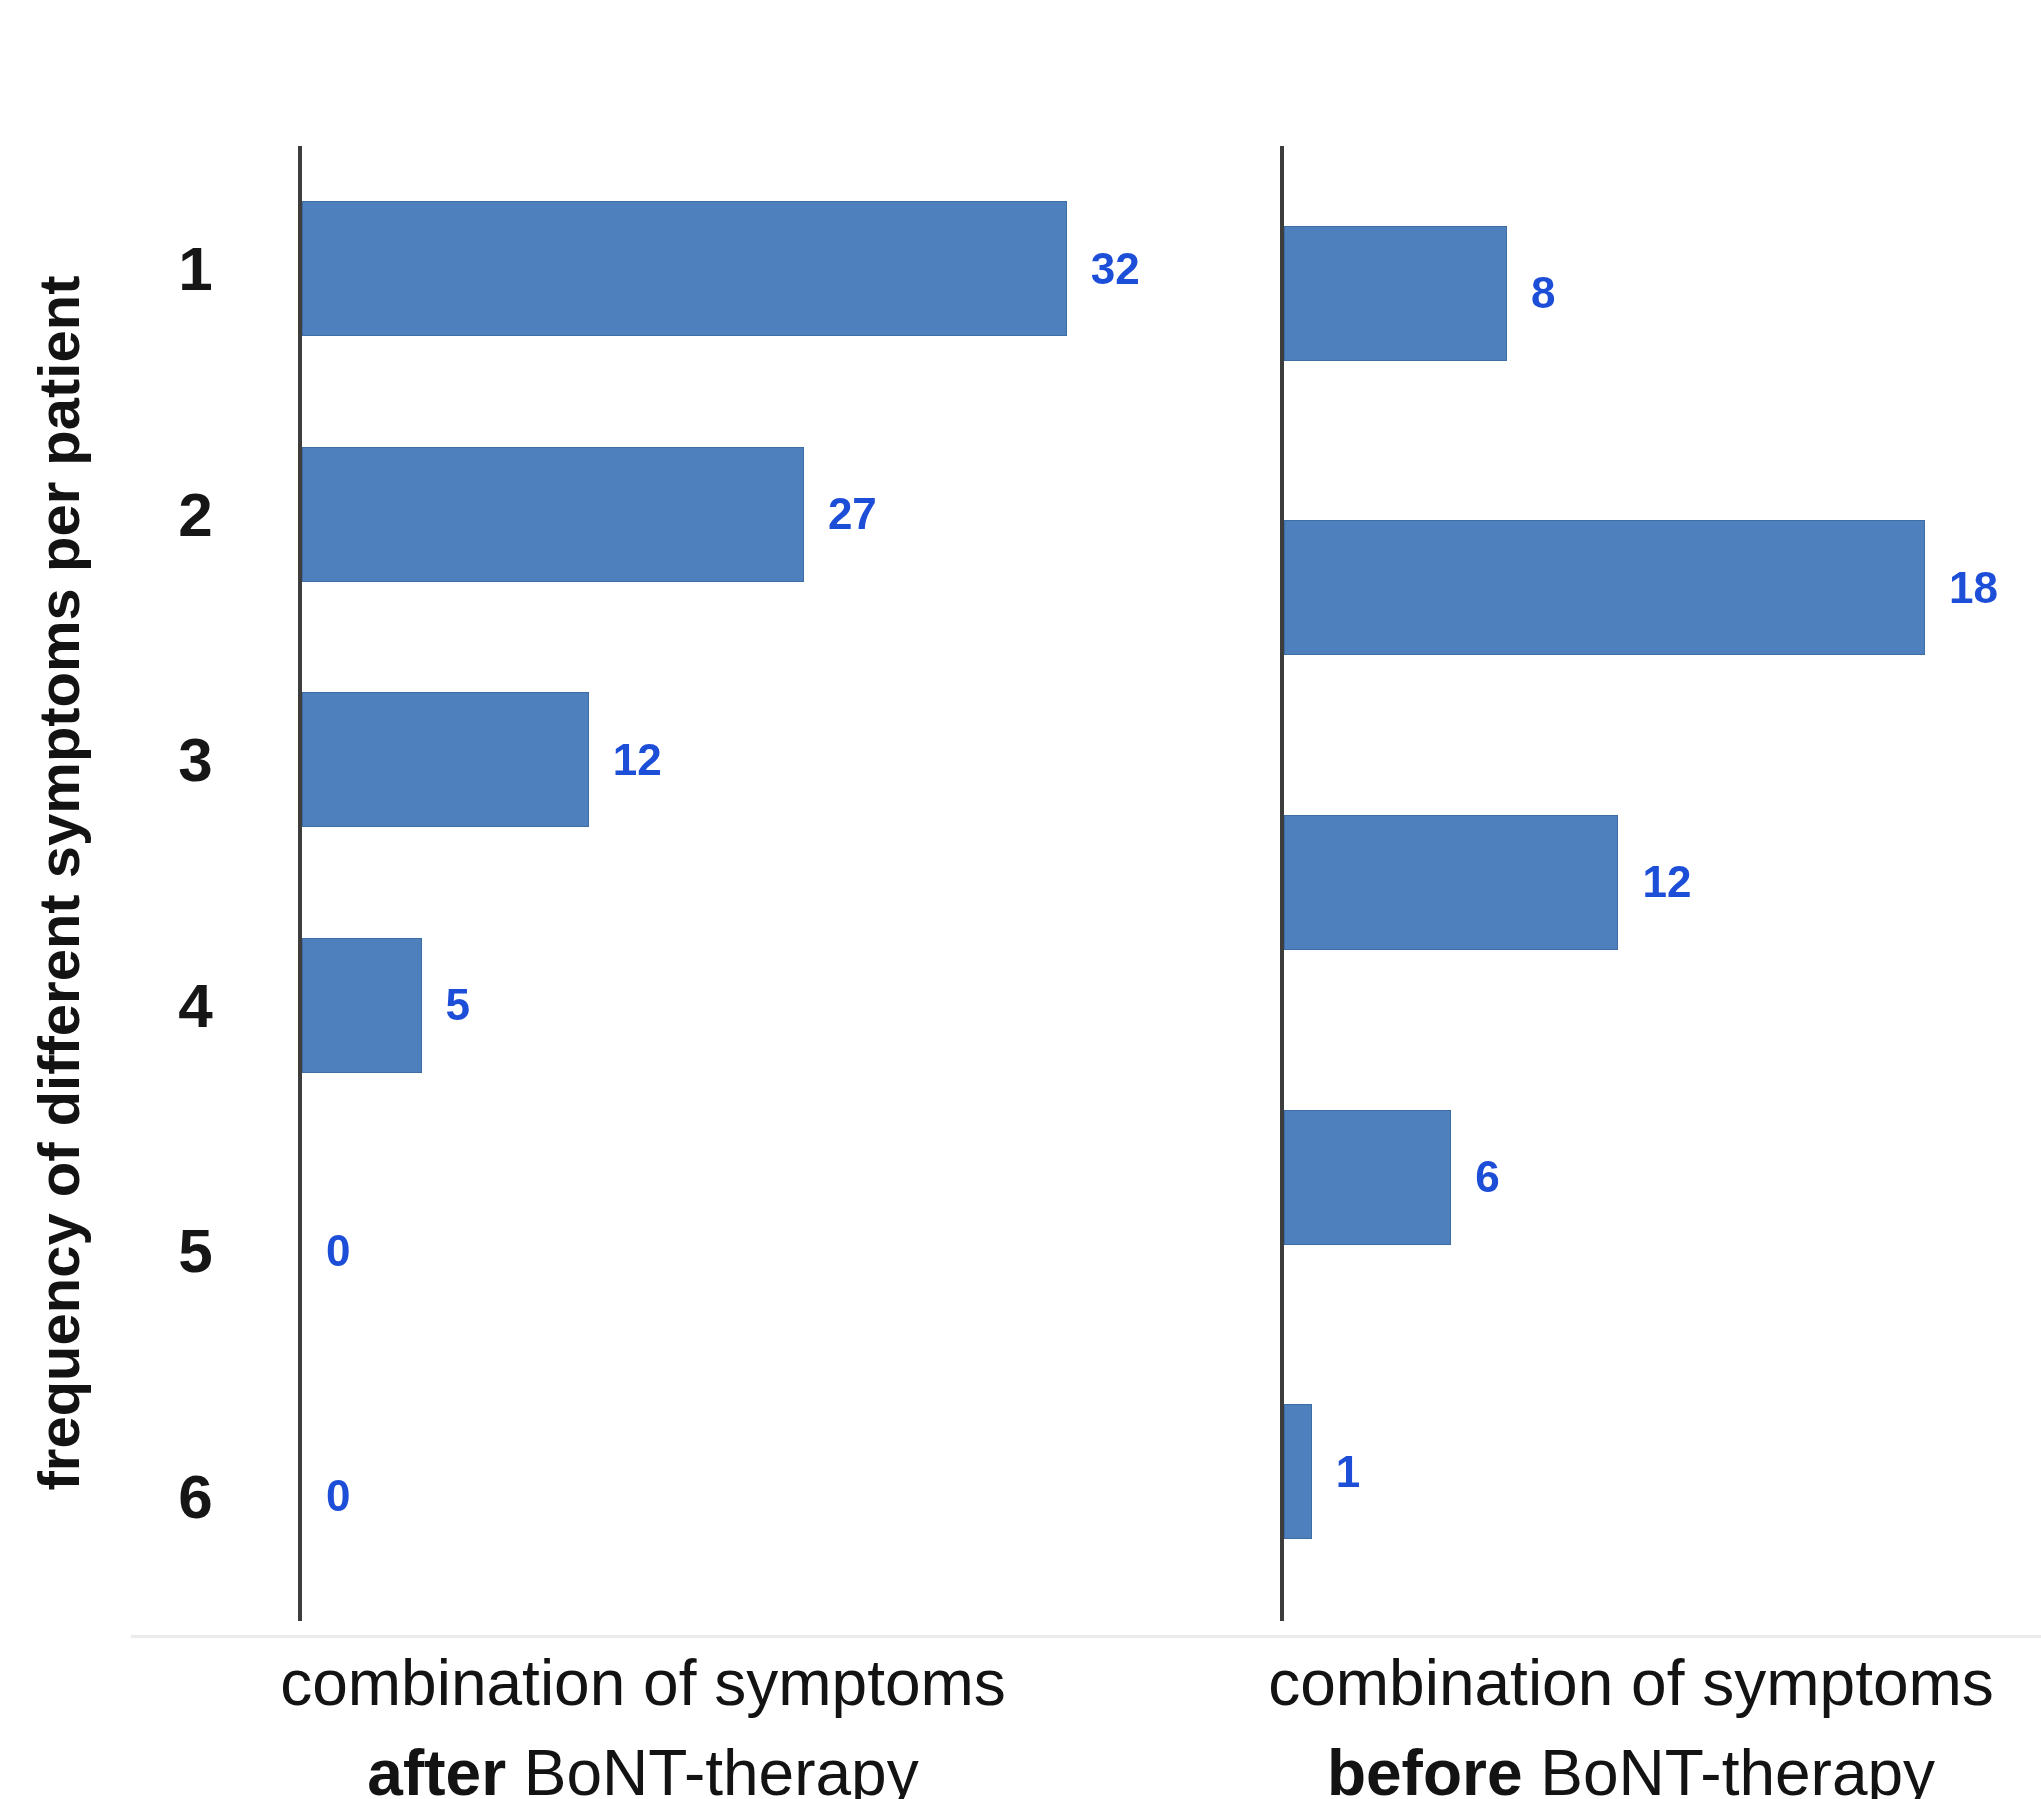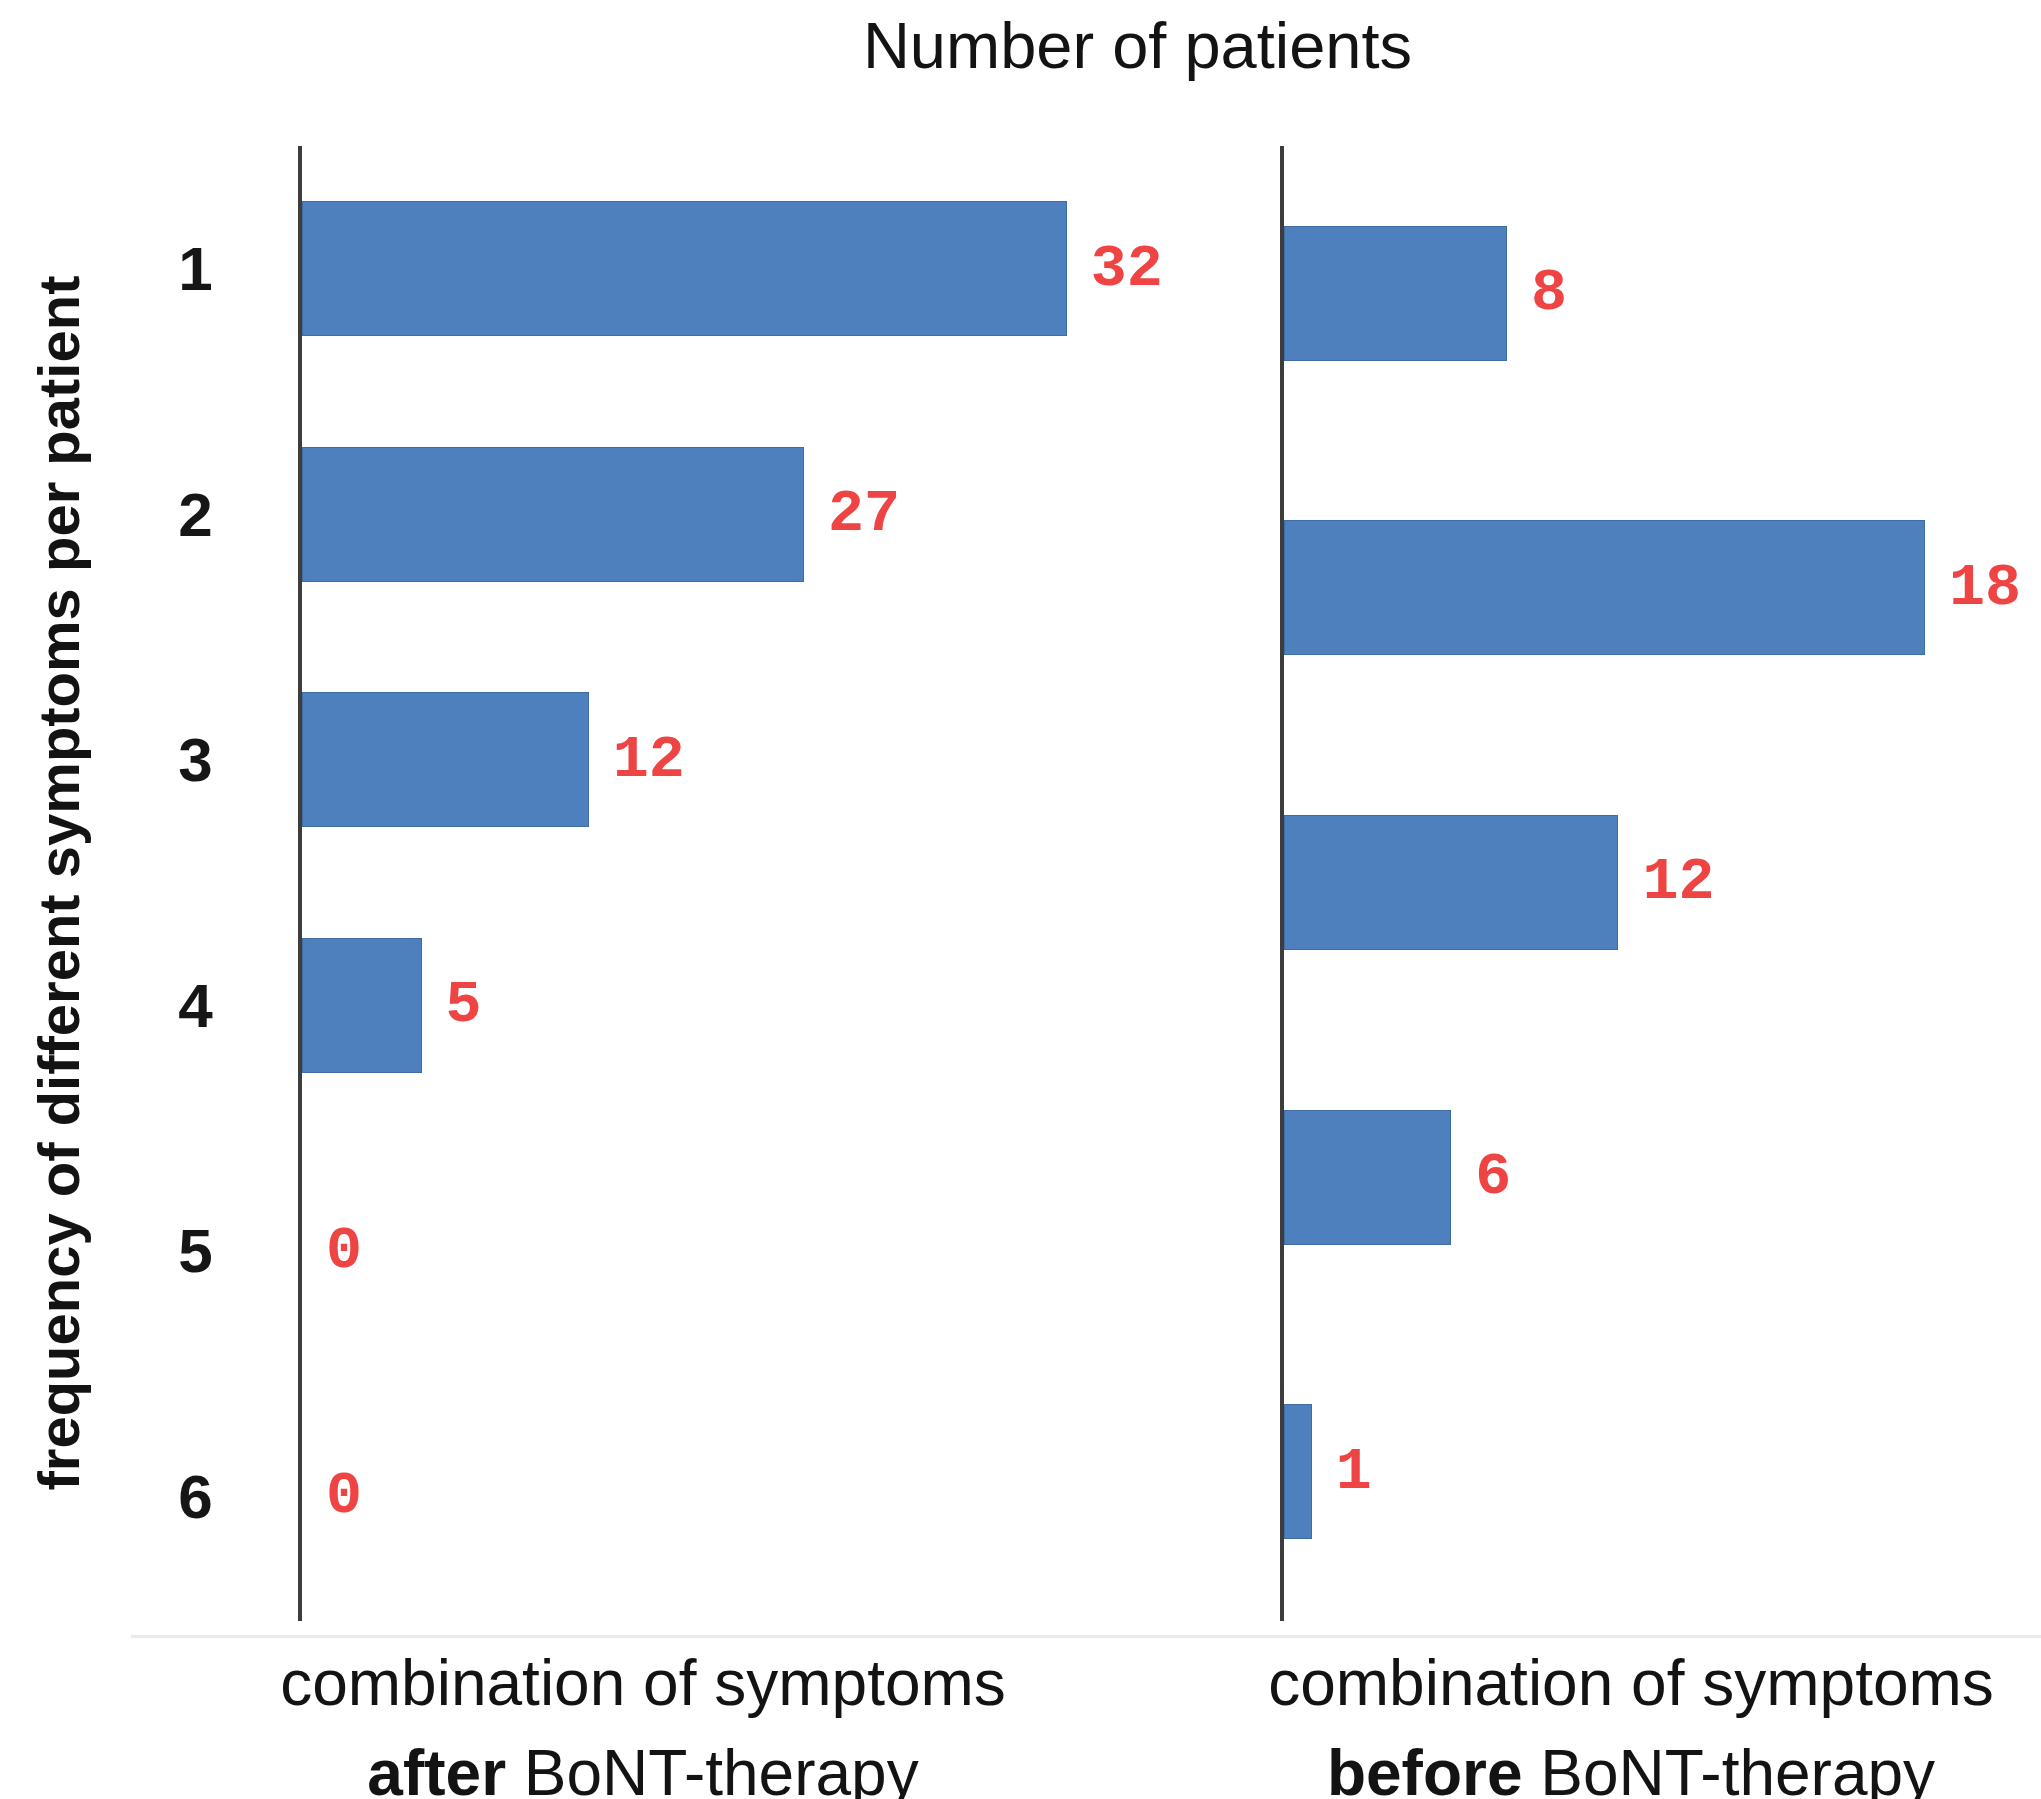--- a/index.html
+++ b/index.html
@@ -77,25 +77,24 @@
     align-items: center;
   }
   .bar {
     height: 135px;
     background: #4d80bd;
     border: 1.9px solid #3e6da3;
     box-sizing: border-box;
   }
   .bar-label {
     margin-left: 24px;
-    font-size: 60px;
+    font-size: 44px;
     font-weight: 600;
-    color: #ef4444;
+    color: #1d4ed8;
     white-space: nowrap;
-    font-family: Liberation Mono, monospace;
   }
   .baseline-rule {
     position: absolute;
     left: 131px;
     top: 1635px;
     width: 1911px;
     height: 2.8px;
     background: #ebebeb;
   }
   .caption {
@@ -110,21 +109,20 @@
   }
   .caption-before { left: 233px; }
   .caption-after  { left: 1221px; }
   .caption b { font-weight: 700; }
 </style>
 </head>
 <body>
 
 <div class="figure">
 
-  <div class="chart-title">Number of patients</div>
 
   <div class="y-axis-label">frequency of different symptoms per patient</div>
 
   <div class="category-labels">
       <div class="cat-cell">1</div>
       <div class="cat-cell">2</div>
       <div class="cat-cell">3</div>
       <div class="cat-cell">4</div>
       <div class="cat-cell">5</div>
       <div class="cat-cell">6</div>

